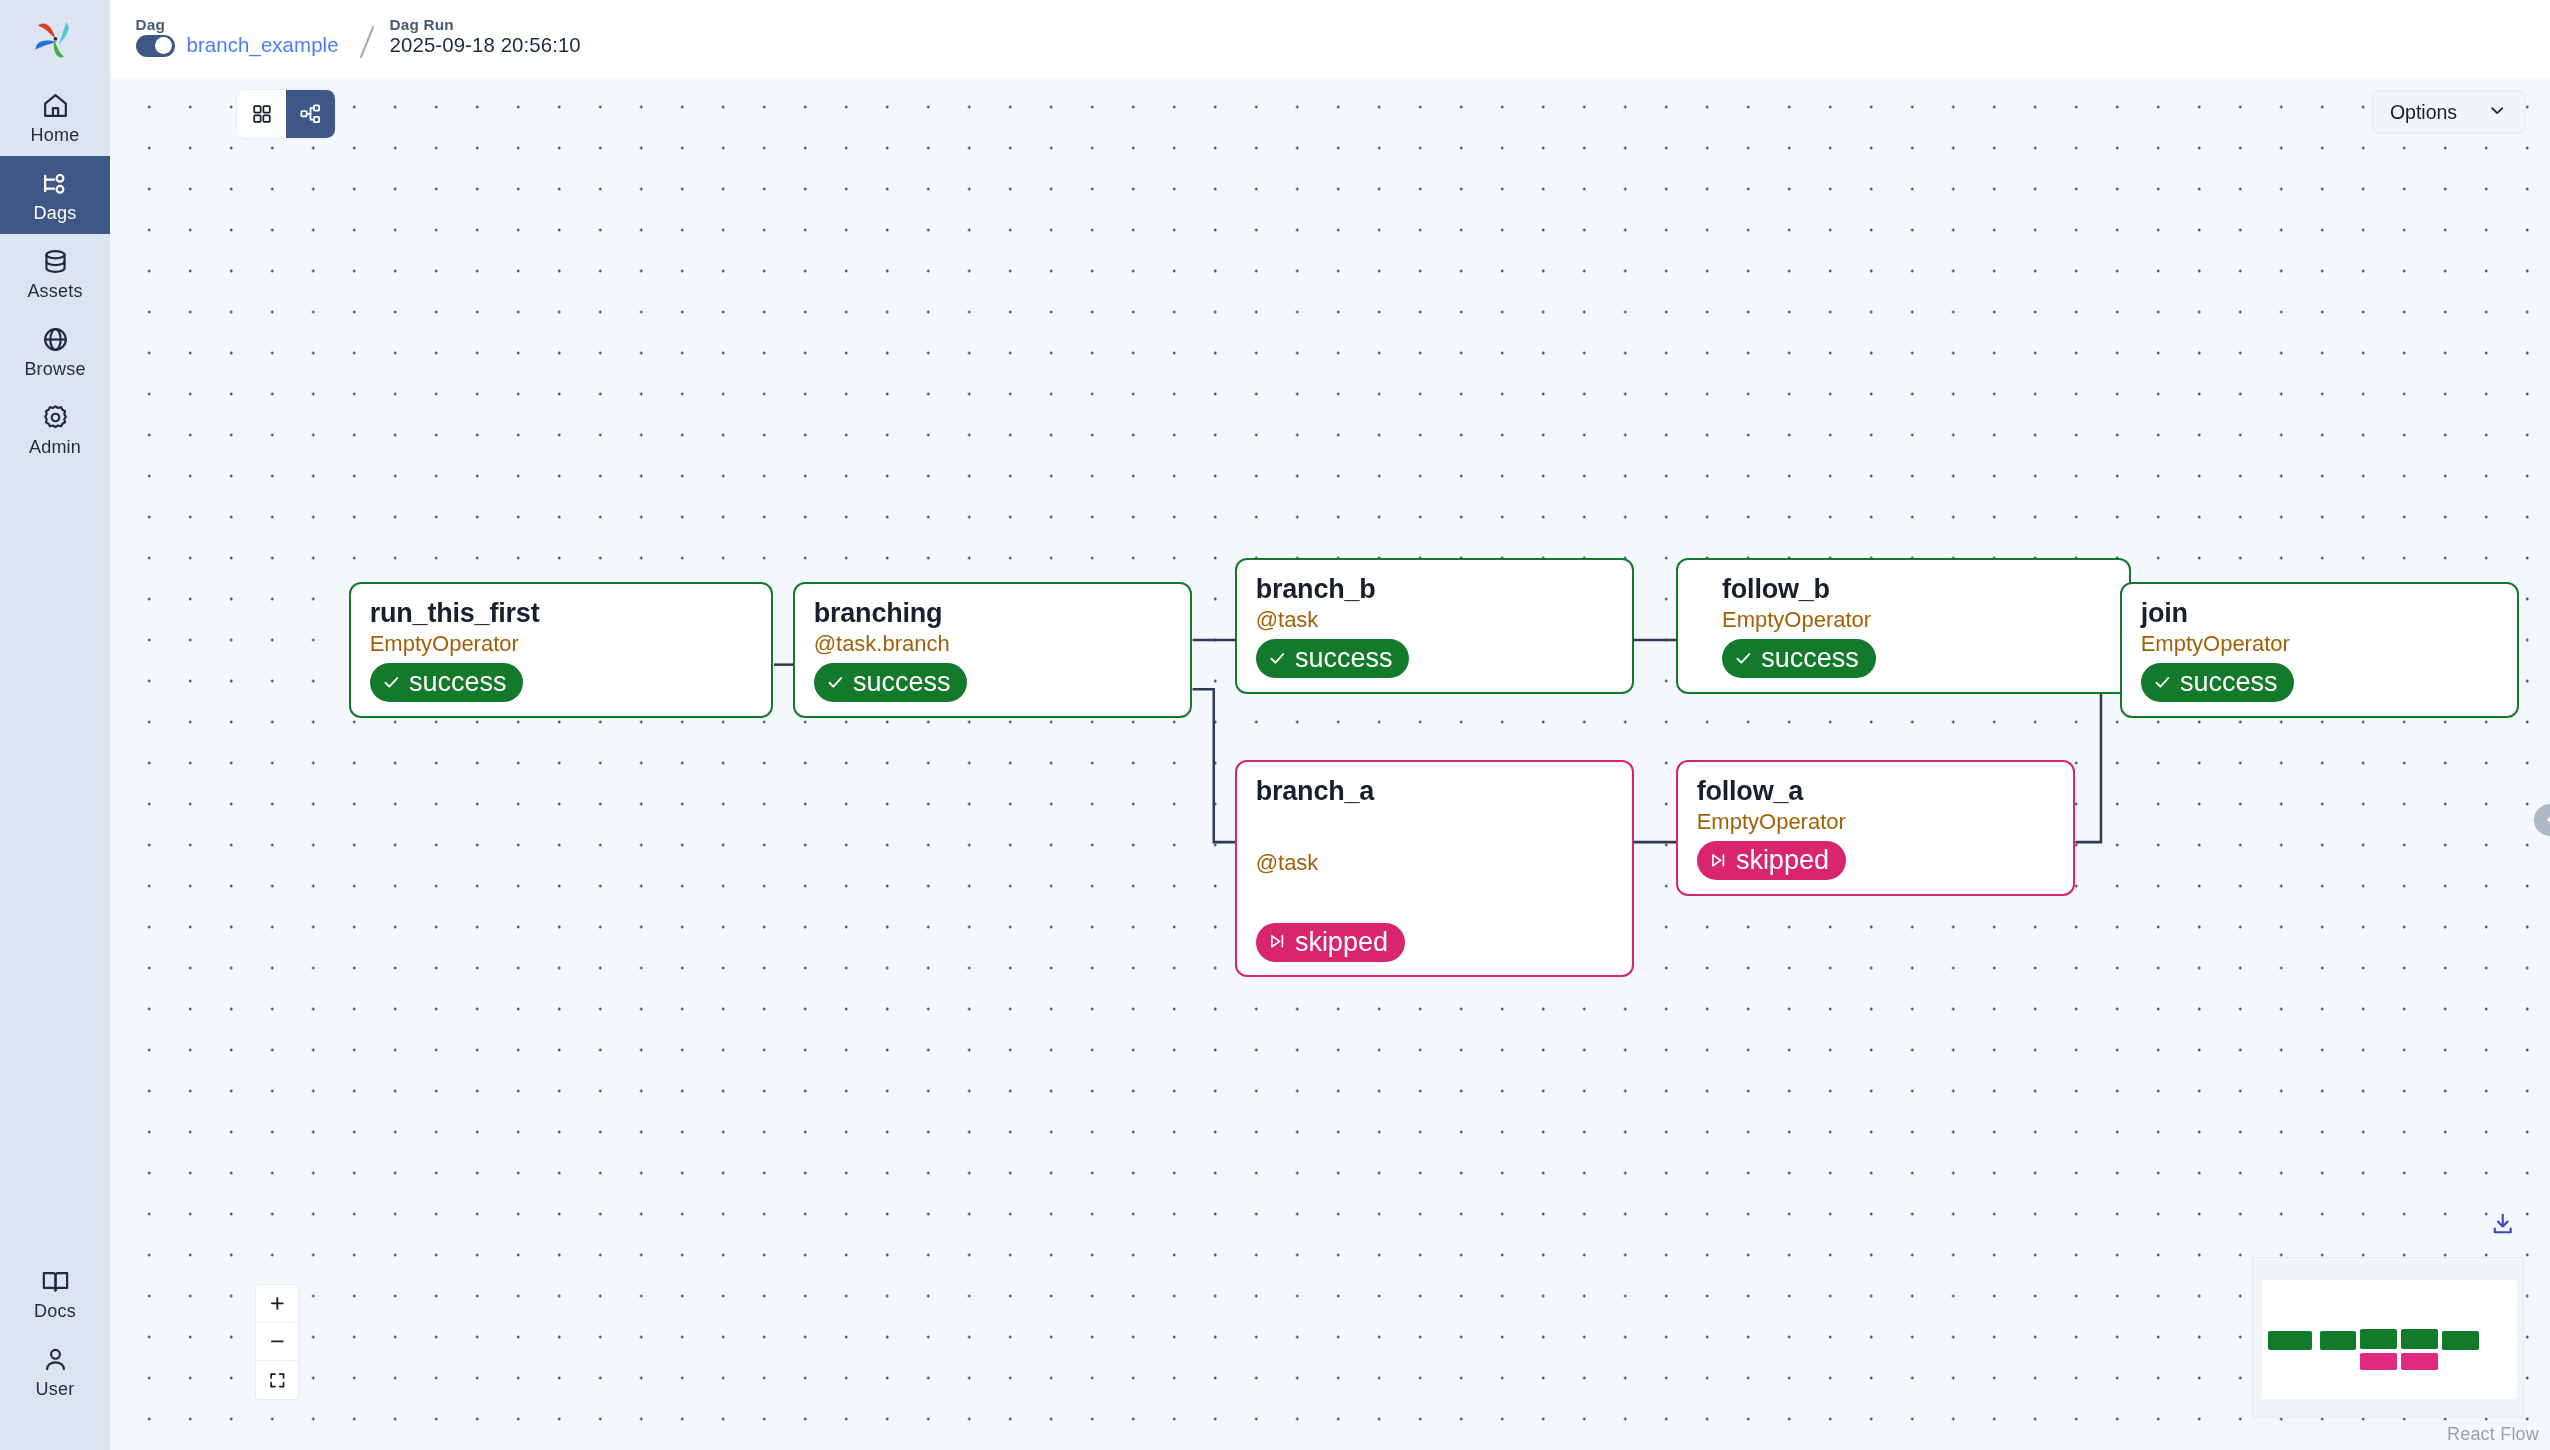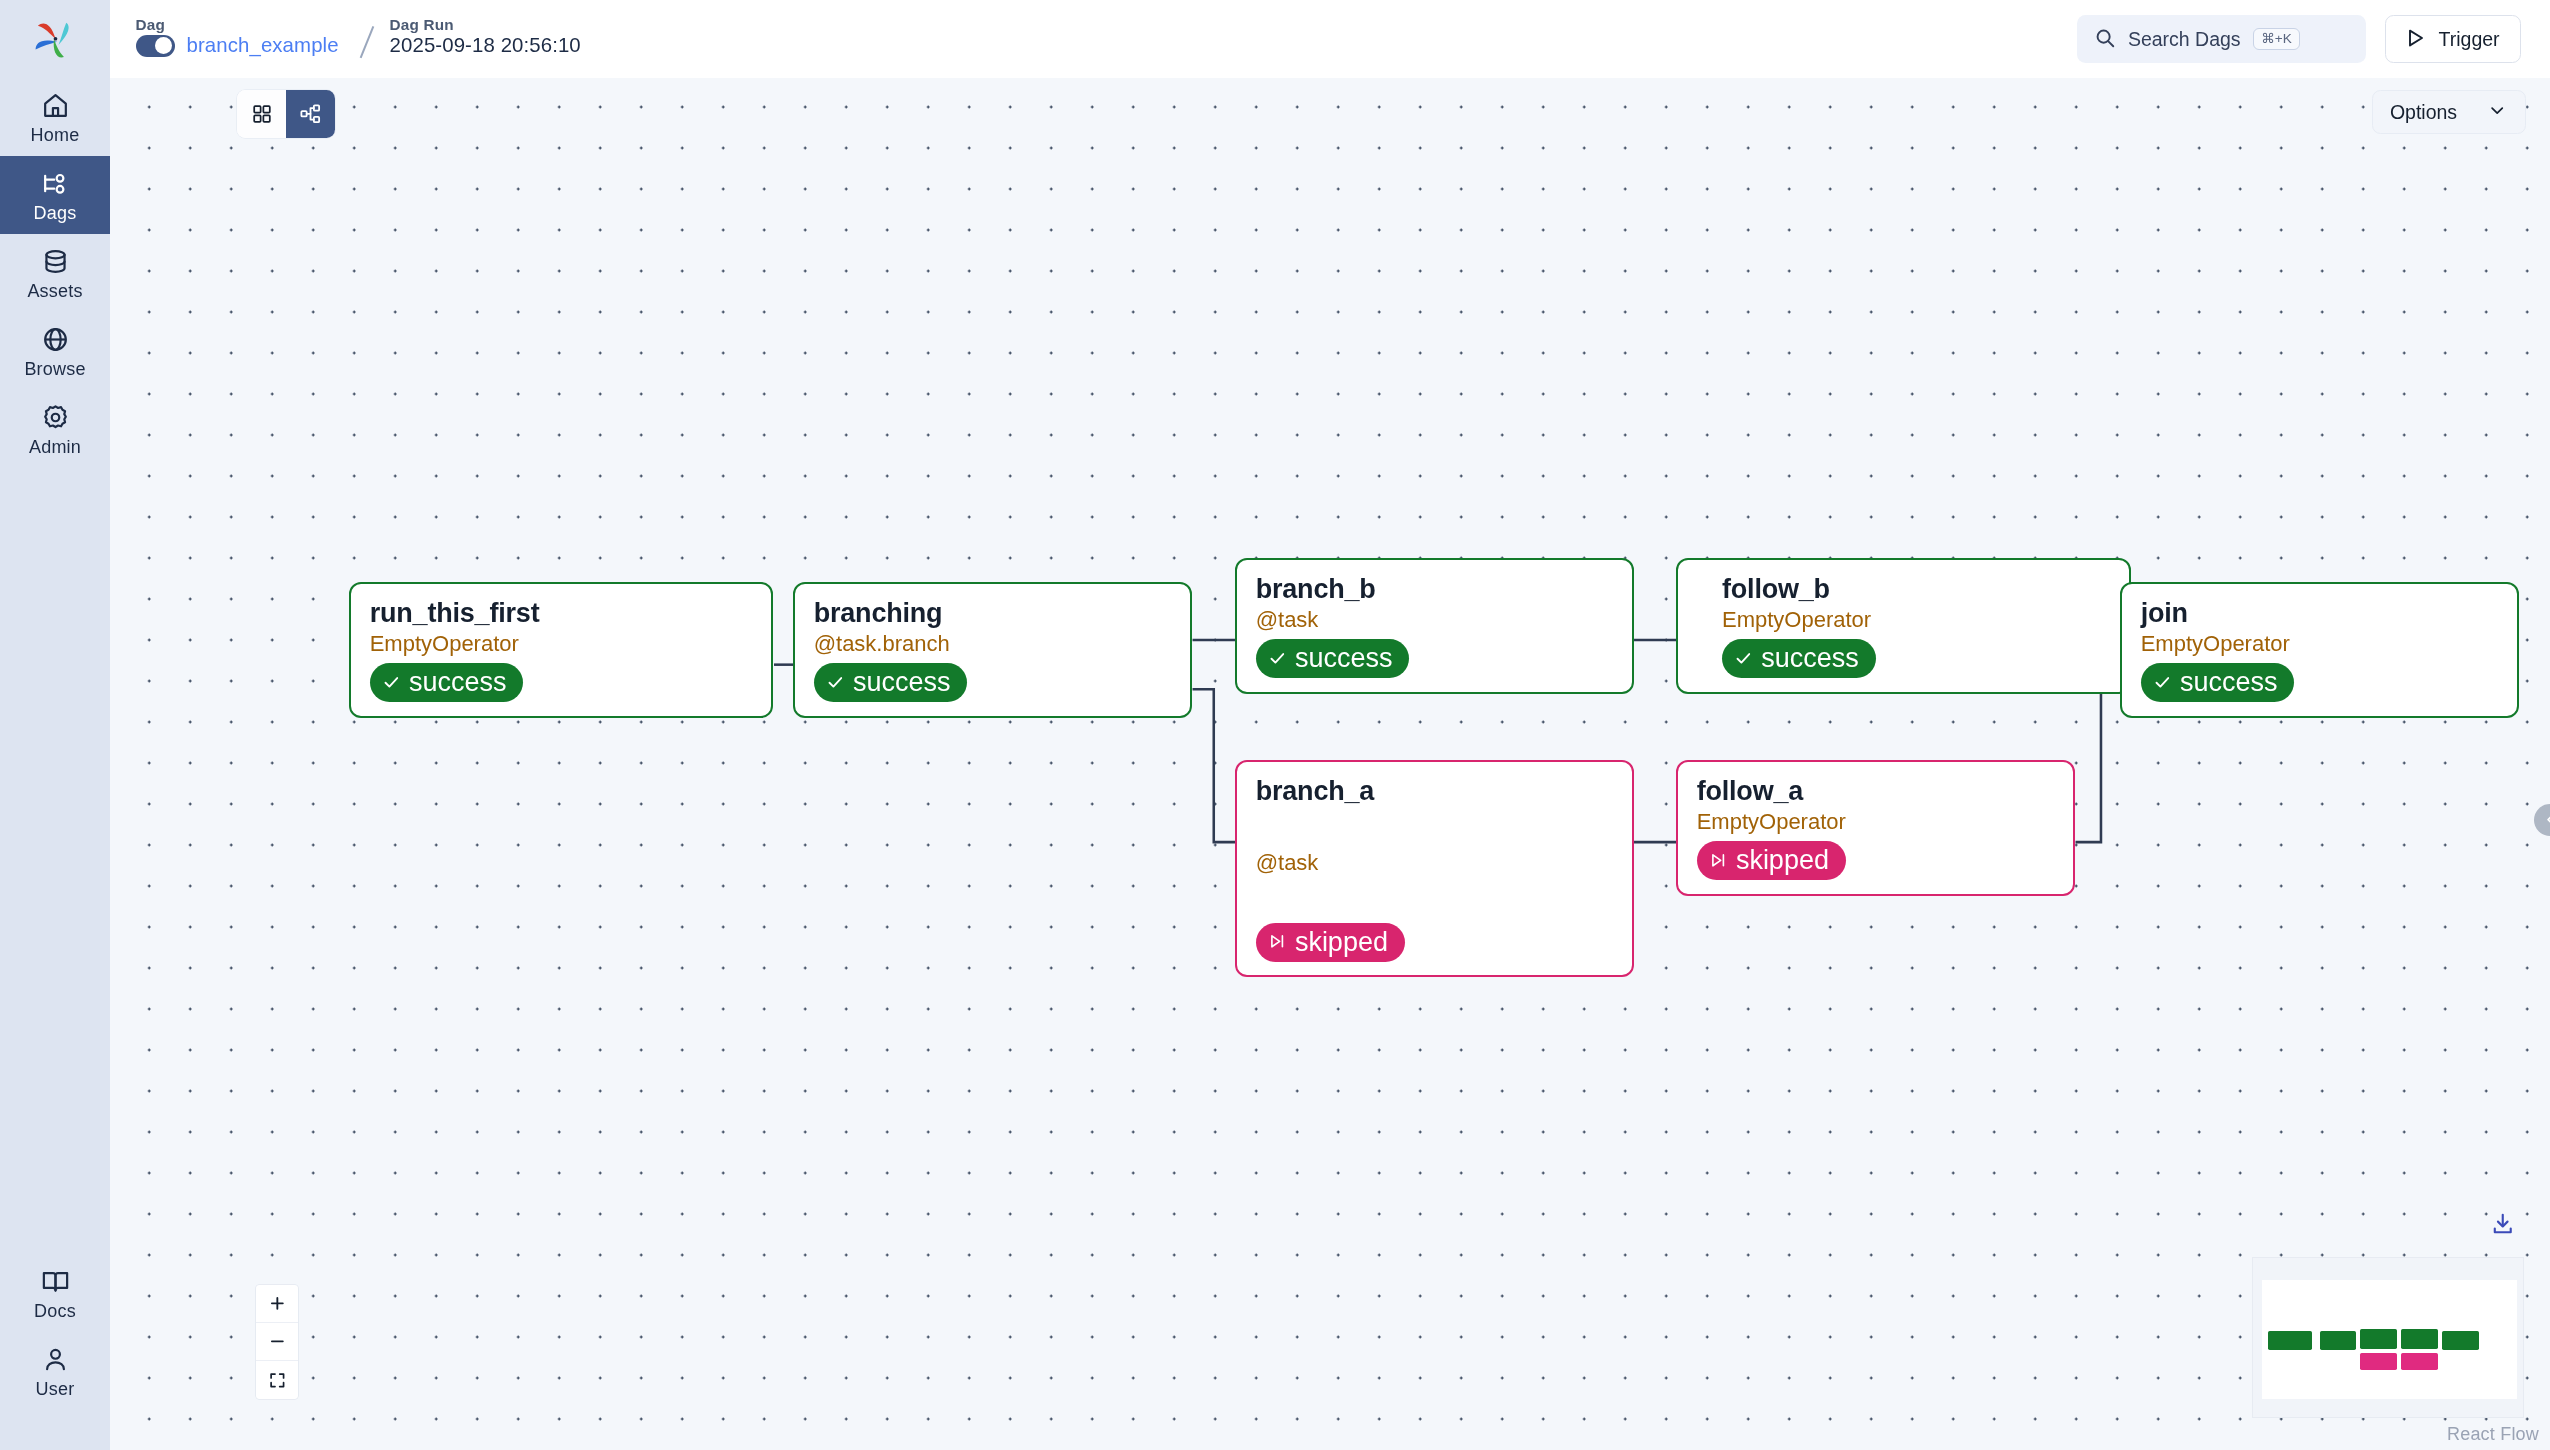--- a/index.html
+++ b/index.html
@@ -293,40 +293,20 @@
             <span class="dag-link">branch_example</span>
           </span>
         </div>
         <span class="crumb-sep"></span>
         <div class="crumb-block">
           <span class="crumb-kicker">Dag Run</span>
           <span class="run-ts">2025-09-18 20:56:10</span>
         </div>
       </div>
 
-      <div class="topbar-right">
-        <div class="search-box">
-          <span>
-            <svg width="22" height="22" viewBox="0 0 24 24" fill="none" stroke="#34405a" stroke-width="2.1" stroke-linecap="round">
-              <circle cx="10.5" cy="10.5" r="6.6"></circle>
-                <path d="M15.4 15.4 L21 21"></path>
-            </svg>
-          </span>
-          <span class="txt">Search Dags</span>
-          <span class="kbd">⌘+K</span>
-        </div>
-        <div class="trigger-btn">
-          <span>
-            <svg width="24" height="24" viewBox="0 0 24 24" fill="none" stroke="#16202f" stroke-width="1.9" stroke-linejoin="round">
-              <path d="M7 4.6 L19 12 L7 19.4 Z"></path>
-            </svg>
-          </span>
-          <span class="txt">Trigger</span>
-        </div>
-      </div>
     </header>
 
     <div class="canvas">
 
       <div class="view-toggle">
         <div class="vt">
           <svg width="22" height="22" viewBox="0 0 24 24" fill="none" stroke="#16202f" stroke-width="1.9">
             <rect x="3.5" y="3.5" width="7" height="7" rx="1"></rect>
               <rect x="13.5" y="3.5" width="7" height="7" rx="1"></rect>
             <rect x="3.5" y="13.5" width="7" height="7" rx="1"></rect>

